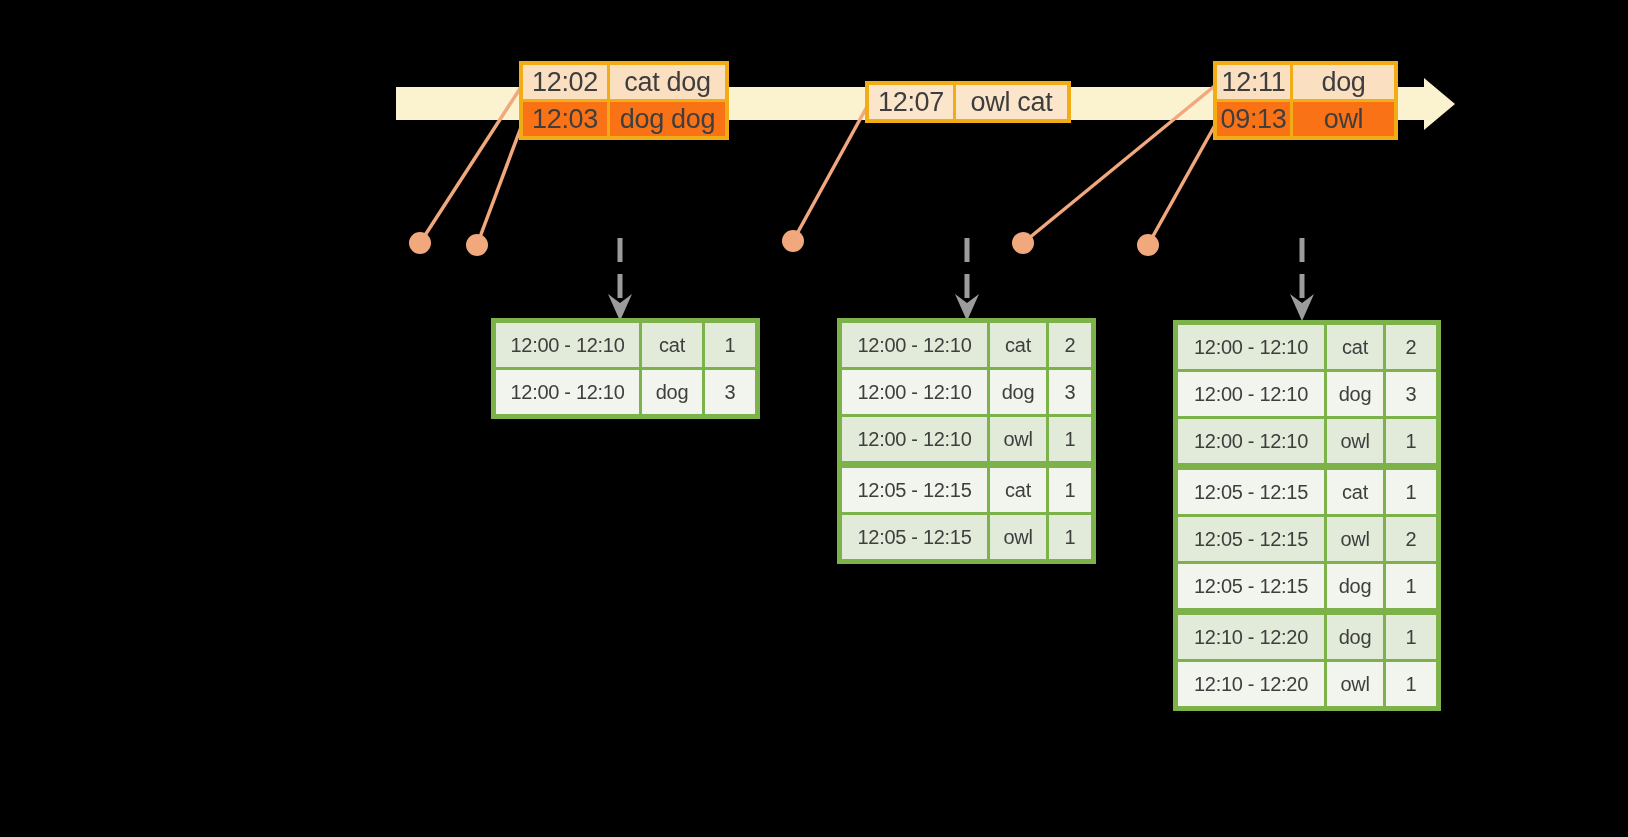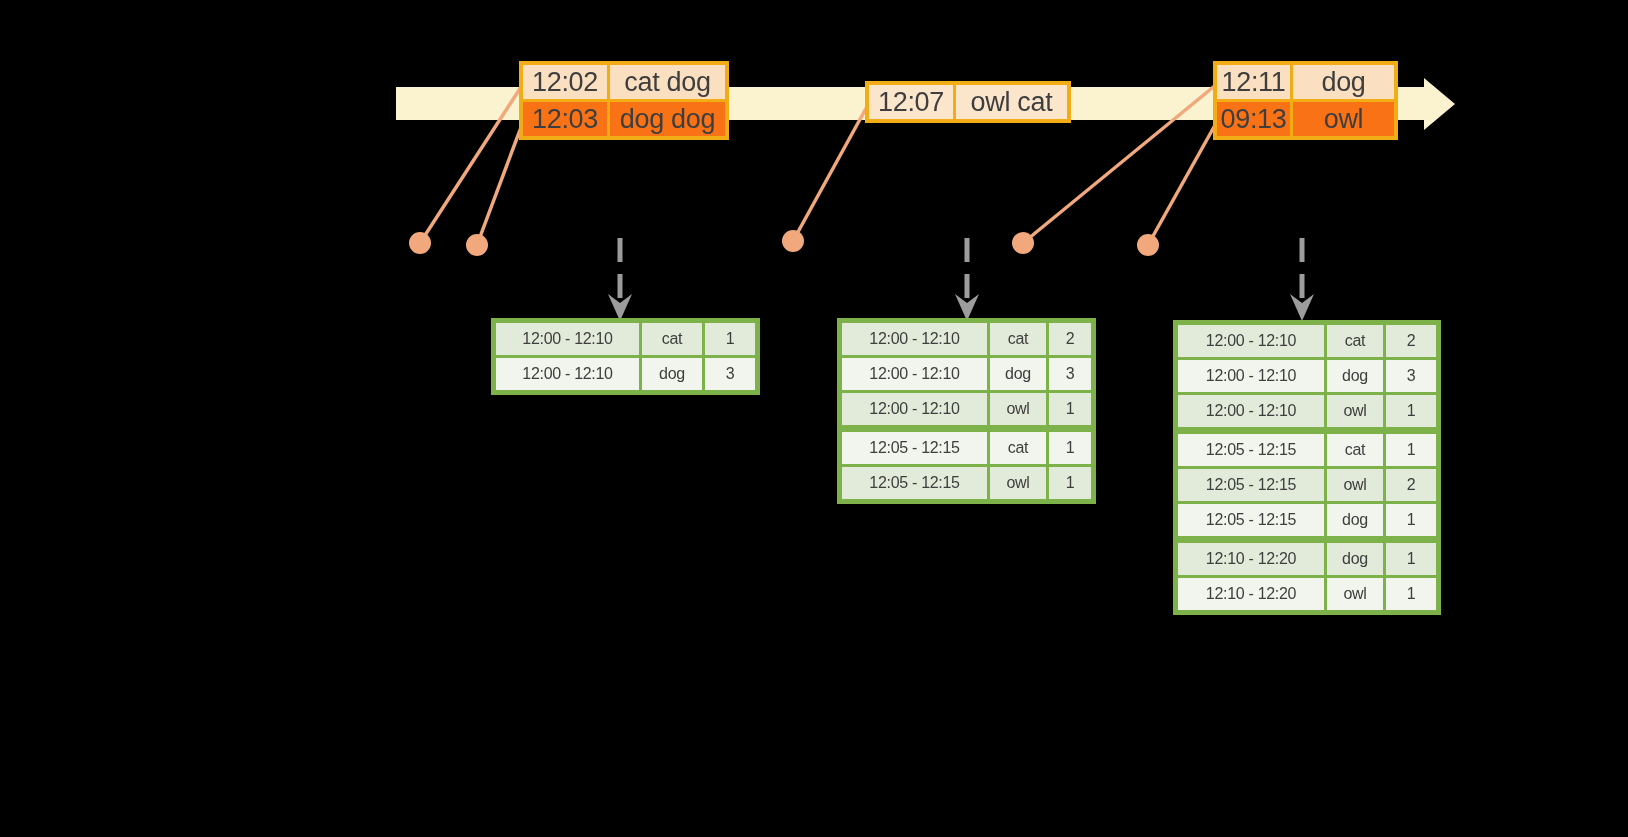--- a/index.html
+++ b/index.html
@@ -29,21 +29,21 @@
   .event-table .shade-mid>.cell{background:#FBE5CB;}
   .t1{left:519px;top:61px;width:202px;}
   .t1 .trow{grid-template-columns:84px 1fr;}
   .t2{left:865px;top:81px;width:198px;}
   .t2 .trow{grid-template-columns:84px 1fr;}
   .t3{left:1213px;top:61px;width:177px;}
   .t3 .trow{grid-template-columns:73px 1fr;}
 
   
   .result-table{border:5px solid #7CB249;background:#7CB249;}
-  .result-table .cell{height:32px;font-size:16px;}
+  .result-table .cell{height:44px;font-size:20px;}
   .result-table .shade-dark>.cell{background:#E2EBD9;}
   .result-table .shade-light>.cell{background:#F1F5ED;}
   .result-table .trow.group-start{margin-top:4px;}
   .ra{left:491px;top:318px;width:259px;}
   .ra .trow{grid-template-columns:143px 60px 1fr;}
   .rb{left:837px;top:318px;width:249px;}
   .rb .trow{grid-template-columns:145px 56px 1fr;}
   .rc{left:1173px;top:320px;width:258px;}
   .rc .trow{grid-template-columns:146px 56px 1fr;}
 </style>

